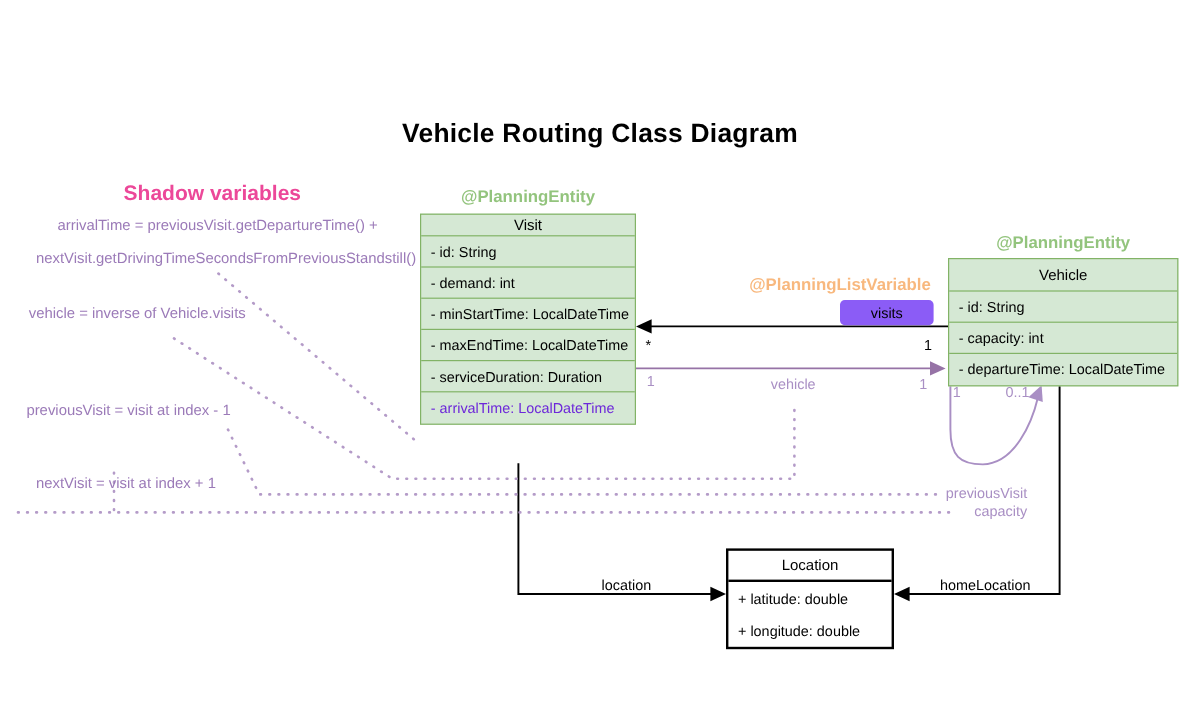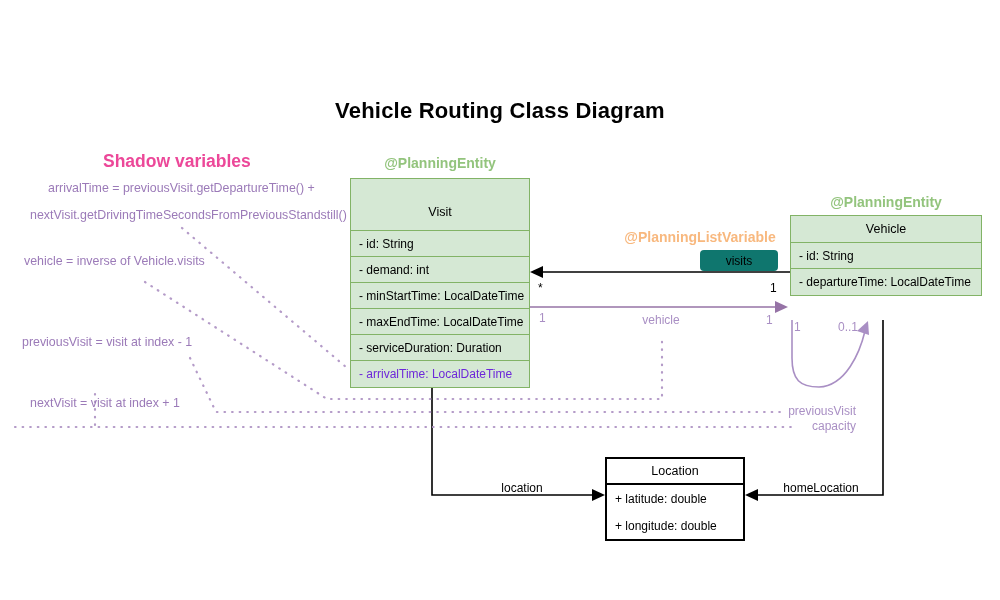--- a/index.html
+++ b/index.html
@@ -31,36 +31,36 @@
   .uml-header{
     border-bottom:1px solid #82b366;display:flex;align-items:center;justify-content:center;
     font-size:12.5px;color:#000;box-sizing:border-box;
   }
   .uml-row{
     display:flex;align-items:center;font-size:12px;color:#000;
     padding-left:8px;border-bottom:1px solid #82b366;box-sizing:border-box;white-space:nowrap;
   }
   .uml-row:last-child{border-bottom:none;text-align:center;}
   #visit-table{left:350px;top:178px;width:180px;}
-  #visit-table .uml-header{height:38px;margin-top:14px;}
+  #visit-table .uml-header{height:18px;}
   #visit-table .uml-row{height:26px;}
   #visit-table .uml-row.shadow-attr{color:#6d28d9;}
   #vehicle-table{left:790px;top:215px;width:192px;}
   #vehicle-table .uml-header{height:27px;}
   #vehicle-table .uml-row{height:26px;}
 
   #location-table{
     left:605px;top:457px;width:140px;background:#ffffff;
     border:2px solid #000000;box-sizing:border-box;
   }
   #location-table .uml-header{height:26px;border-bottom:2px solid #000;font-size:12.5px;}
   #location-table .uml-row{height:27px;border-bottom:none;}
 
   #visits-box{
-    left:700px;top:250px;width:78px;height:21px;background:#0f766e;border-radius:4px;
+    left:700px;top:250px;width:78px;height:21px;background:#8b5cf6;border-radius:4px;
     display:flex;align-items:center;justify-content:center;font-size:12px;color:#000;
   }
 
   .mult{font-size:12px;white-space:nowrap;}
   .mult.black{color:#000000;}
   .mult.purple{color:#a98fc4;}
   #mult-visits-target{left:538px;top:281px;}
   #mult-visits-source{left:770px;top:281px;}
   #mult-vehicle-source{left:539px;top:311px;}
   #vehicle-assoc-label{left:630px;top:313px;width:62px;text-align:center;}
@@ -121,20 +121,21 @@
     <div class="uml-row">- demand: int</div>
     <div class="uml-row">- minStartTime: LocalDateTime</div>
     <div class="uml-row">- maxEndTime: LocalDateTime</div>
     <div class="uml-row">- serviceDuration: Duration</div>
     <div class="uml-row shadow-attr">- arrivalTime: LocalDateTime</div>
   </div>
 
   <div id="vehicle-table" class="abs uml-table">
     <div class="uml-header">Vehicle</div>
     <div class="uml-row">- id: String</div>
+    <div class="uml-row">- capacity: int</div>
     <div class="uml-row">- departureTime: LocalDateTime</div>
   </div>
 
   <div id="location-table" class="abs">
     <div class="uml-header">Location</div>
     <div class="uml-row">+ latitude: double</div>
     <div class="uml-row">+ longitude: double</div>
   </div>
 
   <div id="visits-box" class="abs">visits</div>

